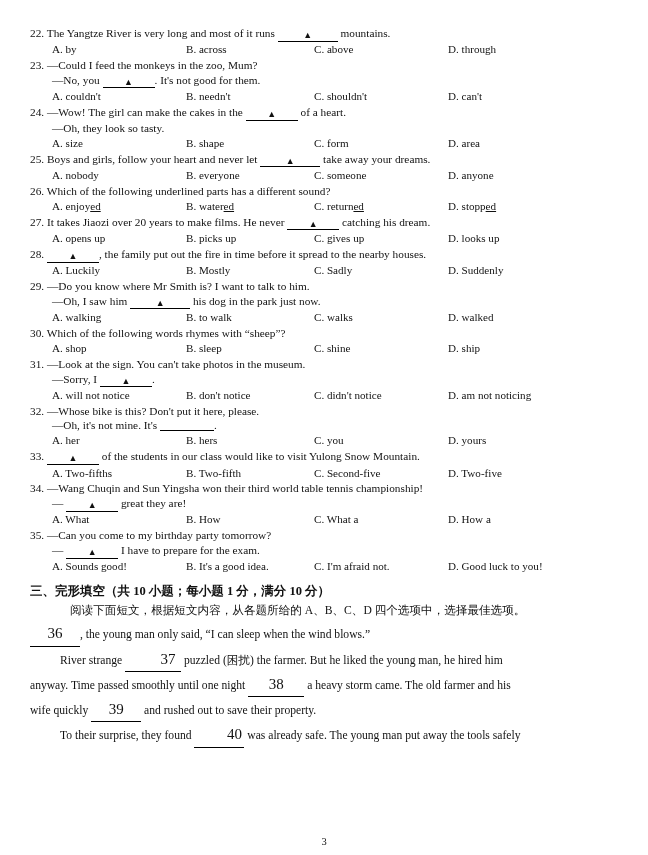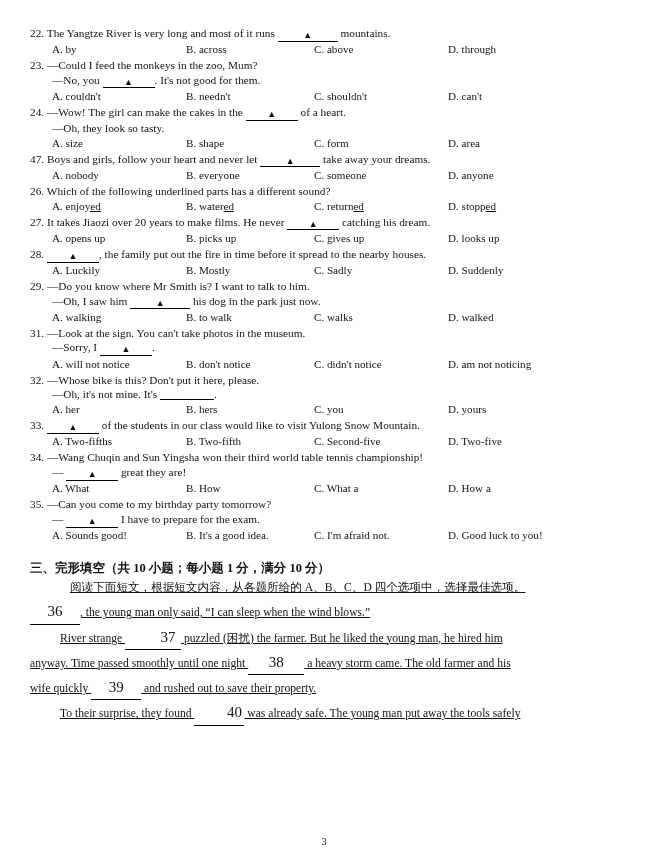--- a/index.html
+++ b/index.html
@@ -76,30 +76,29 @@
     border-bottom: 1px solid #000;
     text-align: center;
     vertical-align: baseline;
     font-size: 15px;
   }
   .numblank.w56 { width: 56px; }
   .numblank.w50 { width: 50px; }
   .section-head {
     font-size: 12.5px;
     font-weight: bold;
-    margin-top: 18px;
+    margin-top: 9px;
     margin-bottom: 2px;
     font-family: "Liberation Serif", serif;
   }
   .para {
     font-size: 11.6px;
     line-height: 1.62;
     text-align: justify;
     margin: 0;
-    text-decoration: underline;
   }
   .passage {
     margin-top: 1px;
   }
   .pagenum {
     position: absolute;
     bottom: 8px;
     left: 0;
     width: 648px;
     text-align: center;
@@ -150,21 +149,21 @@
     <div class="opts">
       <span class="opt">A. size</span>
       <span class="opt">B. shape</span>
       <span class="opt">C. form</span>
       <span class="opt">D. area</span>
     </div>
   </div>
 
   <div class="q">
     <div class="stem">
-      <span>47.</span>
+      <span>25.</span>
       <span>Boys and girls, follow your heart and never let </span><span class="blank w60"><span class="tri">▲</span></span><span> take away your dreams.</span>
     </div>
     <div class="opts">
       <span class="opt">A. nobody</span>
       <span class="opt">B. everyone</span>
       <span class="opt">C. someone</span>
       <span class="opt">D. anyone</span>
     </div>
   </div>
 
@@ -216,20 +215,32 @@
       <span>—Oh, I saw him </span><span class="blank w60"><span class="tri">▲</span></span><span> his dog in the park just now.</span>
     </div>
     <div class="opts">
       <span class="opt">A. walking</span>
       <span class="opt">B. to walk</span>
       <span class="opt">C. walks</span>
       <span class="opt">D. walked</span>
     </div>
   </div>
 
+  <div class="q">
+    <div class="stem">
+      <span>30.</span>
+      <span>Which of the following words rhymes with “sheep”?</span>
+    </div>
+    <div class="opts">
+      <span class="opt">A. shop</span>
+      <span class="opt">B. sleep</span>
+      <span class="opt">C. shine</span>
+      <span class="opt">D. ship</span>
+    </div>
+  </div>
 
   <div class="q">
     <div class="stem">
       <span>31.</span>
       <span>—Look at the sign. You can't take photos in the museum.</span>
     </div>
     <div class="stem stem-indent">
       <span>—Sorry, I </span><span class="blank w52"><span class="tri">▲</span></span><span>.</span>
     </div>
     <div class="opts">

